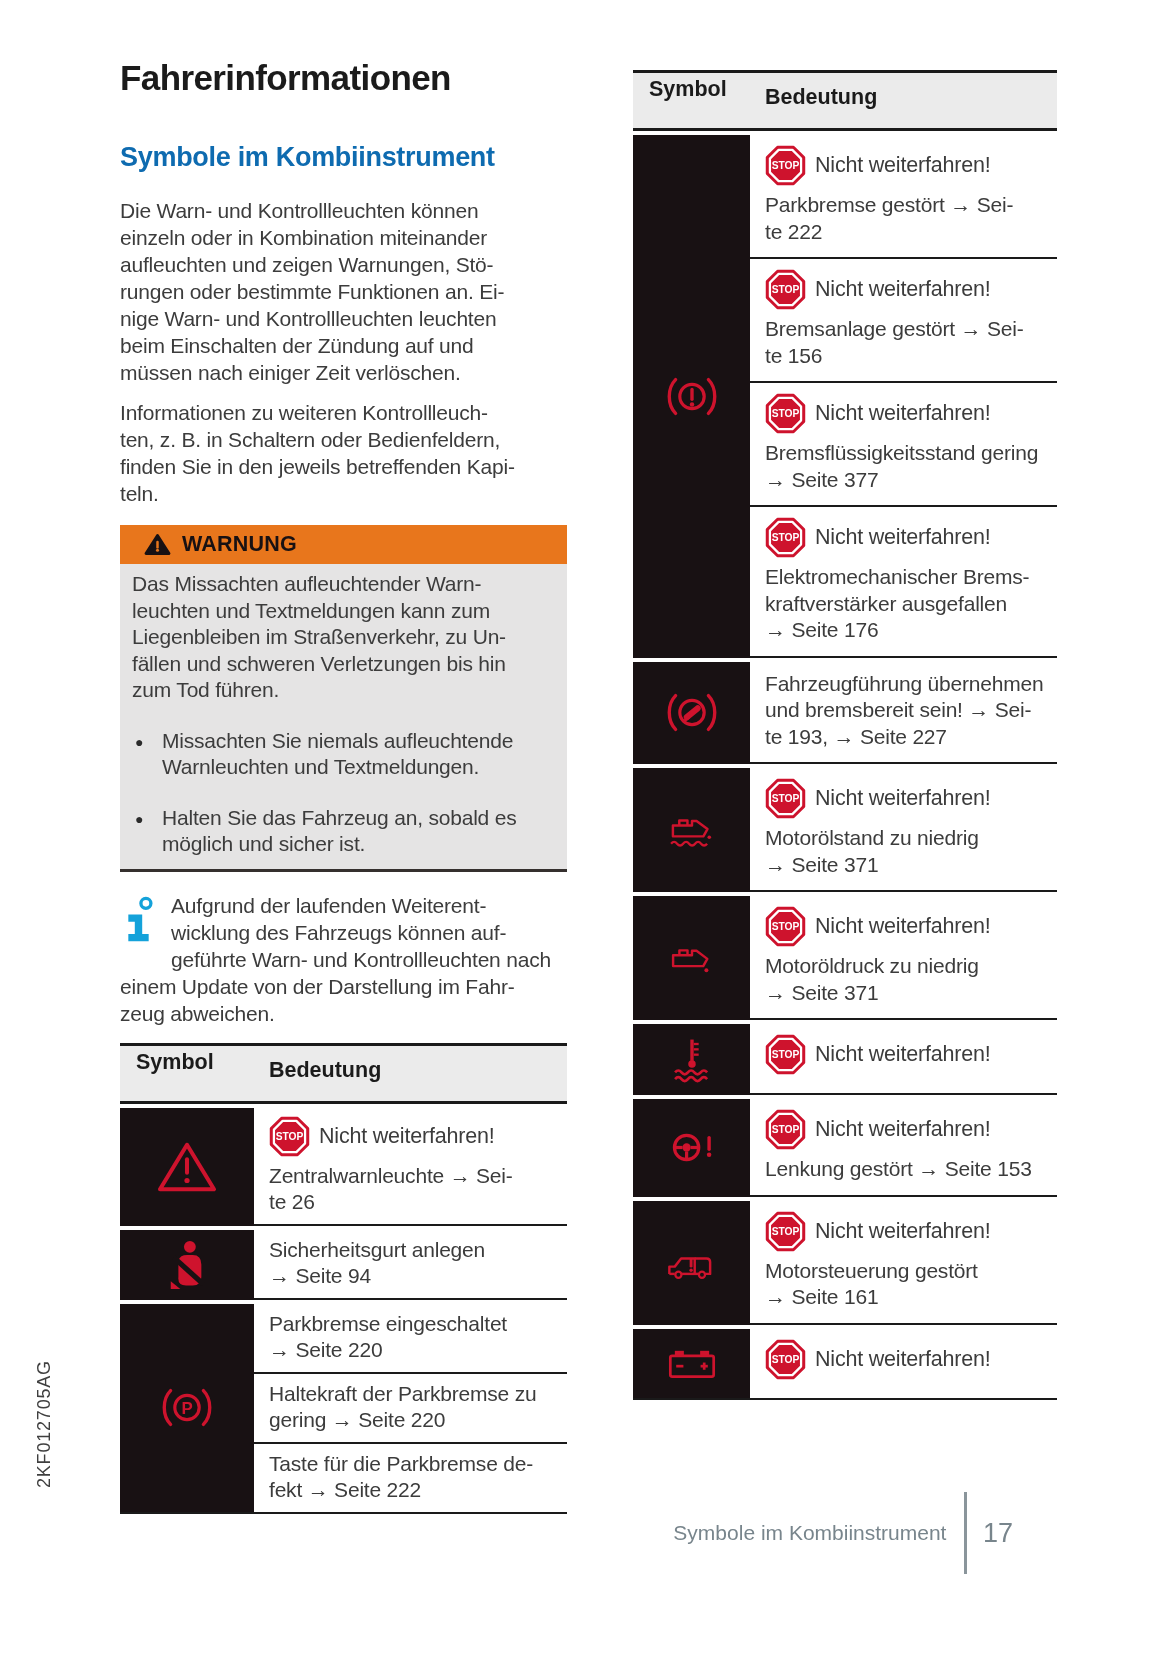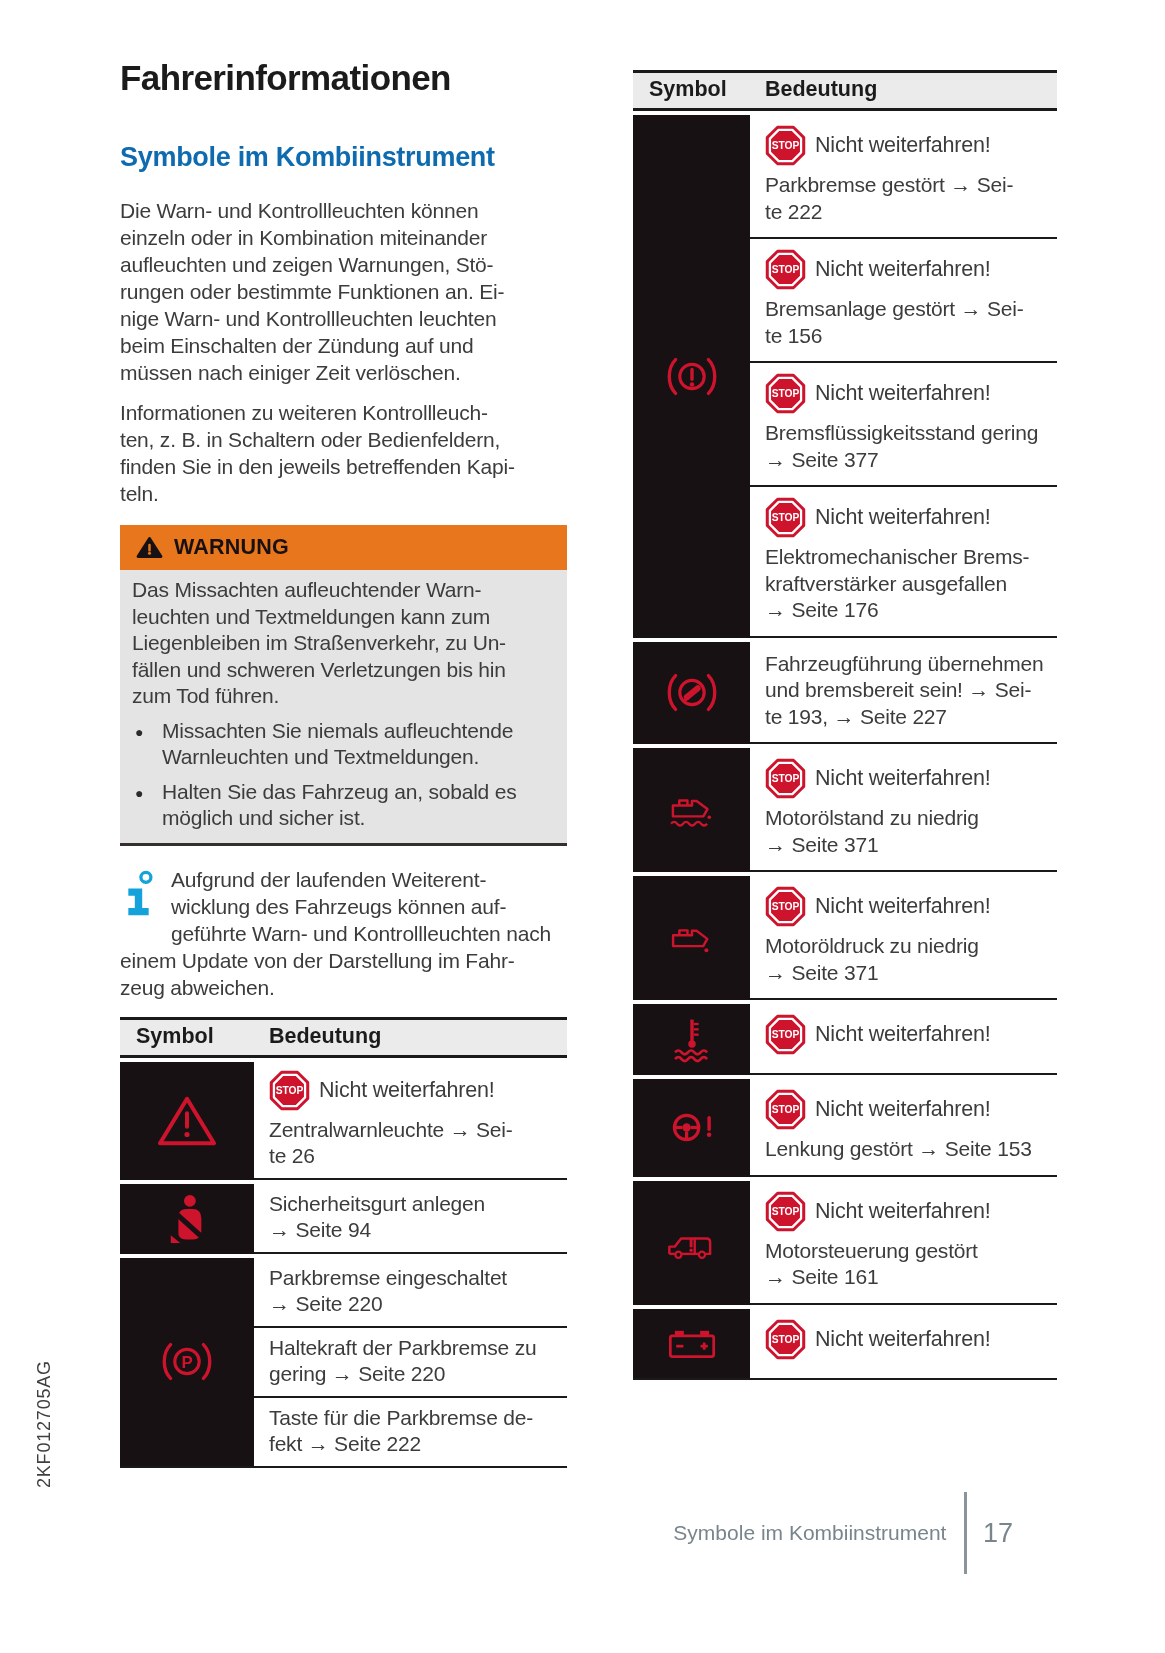--- a/index.html
+++ b/index.html
@@ -9,37 +9,37 @@
   }
   .left-col{position:absolute;left:120px;top:58px;width:447px;}
   .right-col{position:absolute;left:633px;top:70px;width:424px;}
 
   .page-title{margin:0;font-size:35px;font-weight:800;color:#1b1b1b;letter-spacing:-0.6px;}
   .section-heading{margin:44px 0 0;font-size:27px;font-weight:800;color:#0e6bb0;letter-spacing:-0.3px;}
   .para{margin-top:24px;font-size:21px;line-height:27px;white-space:pre-line;letter-spacing:-0.2px;}
   .para.second{margin-top:13px;}
 
   .warnbox{margin-top:18px;}
-  .warnbox-head{background:#e8761c;display:flex;align-items:center;gap:11px;padding:0 16px;height:45px;}
+  .warnbox-head{background:#e8761c;display:flex;align-items:center;gap:11px;padding:0 24px;height:39px;}
   .warnbox-head-label{font-weight:800;font-size:21.5px;color:#181113;letter-spacing:0.2px;}
   .warnbox-body{background:#e5e4e4;border-bottom:3.5px solid #35302e;padding:7px 12px 11px;font-size:21px;line-height:26.5px;}
   .warnbox-text{white-space:pre-line;letter-spacing:-0.2px;}
   .warn-bullets{margin:6px 0 0;padding:0;list-style:none;}
-  .warn-bullets li{white-space:pre-line;position:relative;padding-left:30px;margin-top:8px;letter-spacing:-0.2px;}
+  .warn-bullets li{white-space:pre-line;position:relative;padding-left:30px;margin-top:24px;letter-spacing:-0.2px;}
   .warn-bullets li::before{content:"\25CF";position:absolute;left:3px;top:1px;font-size:14px;color:#2b2b2b;}
 
   .note{margin-top:20px;font-size:21px;line-height:27px;}
   .note-icon{float:left;width:37px;height:50px;margin:3px 14px 4px 0;}
   .note-text{white-space:pre-line;letter-spacing:-0.2px;}
 
   .dtable{margin-top:16px;}
   .dtable-head{display:flex;background:#ebebeb;border-top:3px solid #1a1a1a;border-bottom:3px solid #1a1a1a;
     font-weight:800;font-size:21.5px;color:#1b1b1b;}
   .dtable-head .hc1{flex:0 0 var(--symw);box-sizing:border-box;padding:4px 0 6px 16px;}
-  .dtable-head .hc2{padding:4px 0 6px 15px;}
+  .dtable-head .hc2{padding:4px 0 18px 15px;margin-top:8px;}
   .dgroup{display:flex;margin-top:4px;}
   .dgroup .sym{flex:0 0 var(--symw);background:#181113;display:flex;align-items:center;justify-content:center;}
   .dgroup .rows{flex:1;display:flex;flex-direction:column;}
   .drow{padding:7px 0 8px 15px;border-bottom:2px solid #1a1a1a;font-size:21px;line-height:26.5px;}
   .t-right .drow{padding:9px 0 12px 15px;}
   .dgroup:last-child .drow:last-child{border-bottom:none;}
   .dtable{border-bottom:2.5px solid #1a1a1a;}
   .t-left{--symw:134px;}
   .t-right{--symw:117px;}
   .stop-line{display:flex;align-items:center;gap:9px;margin:1px 0 6px;}

